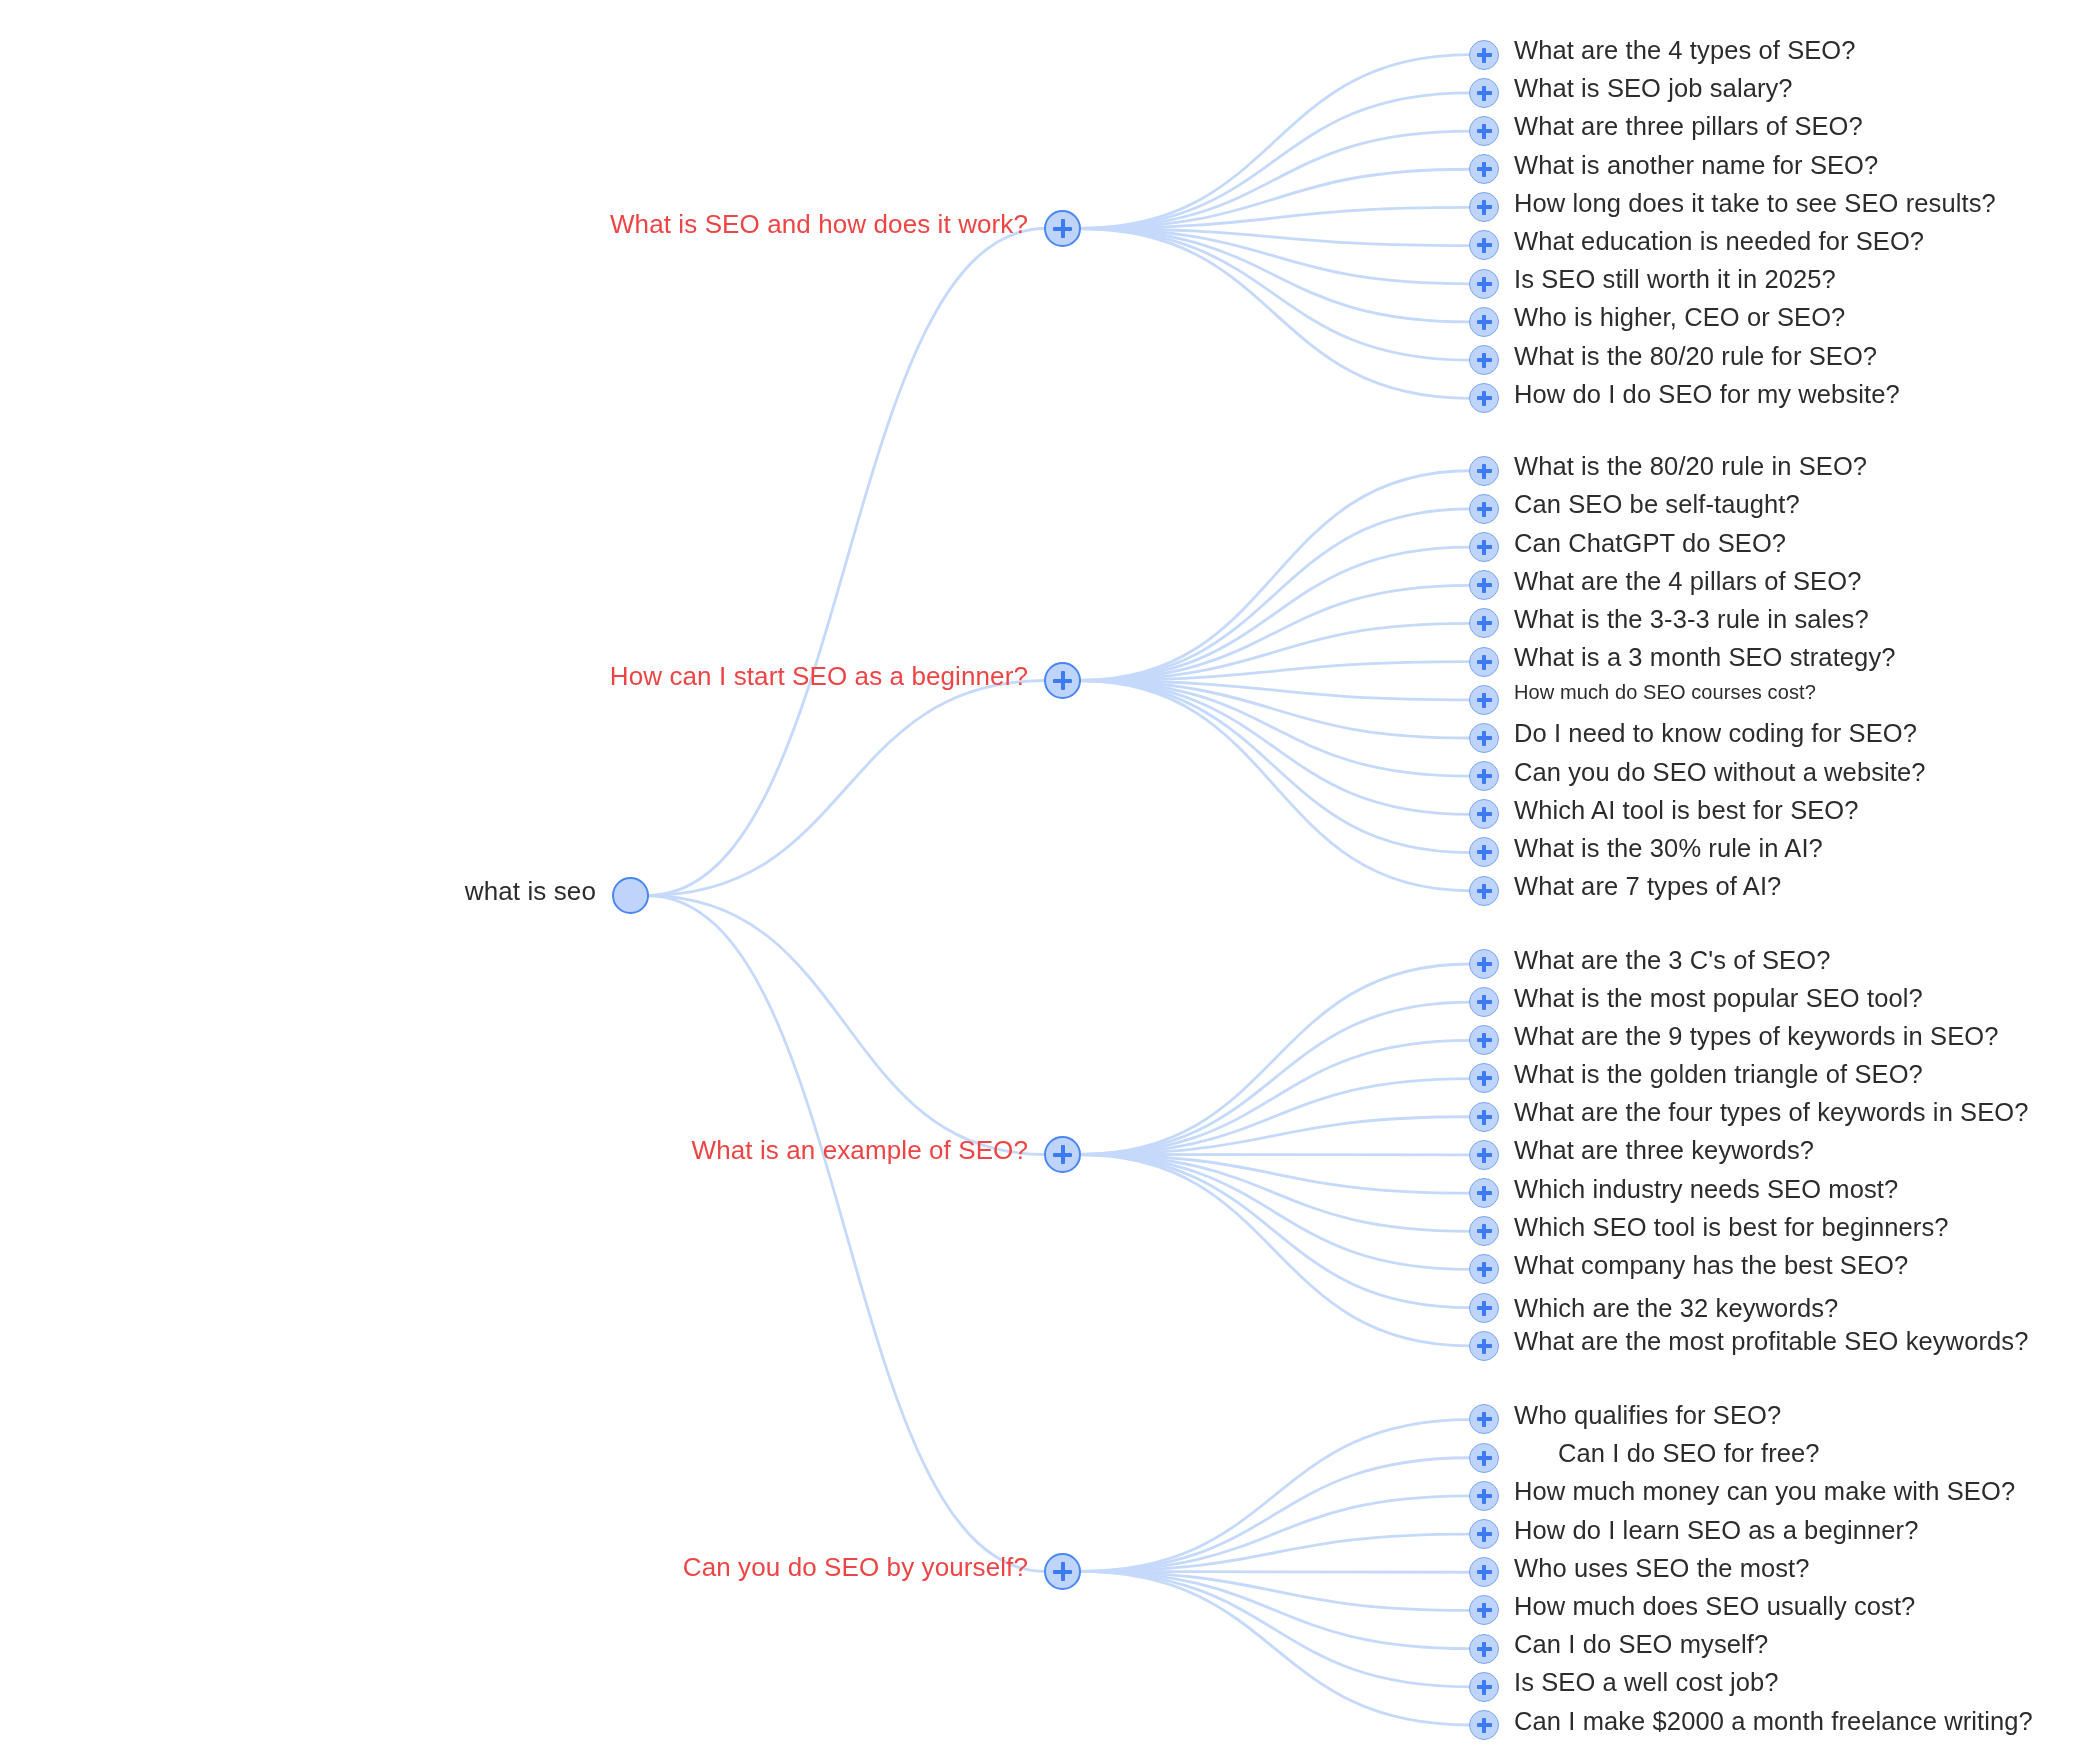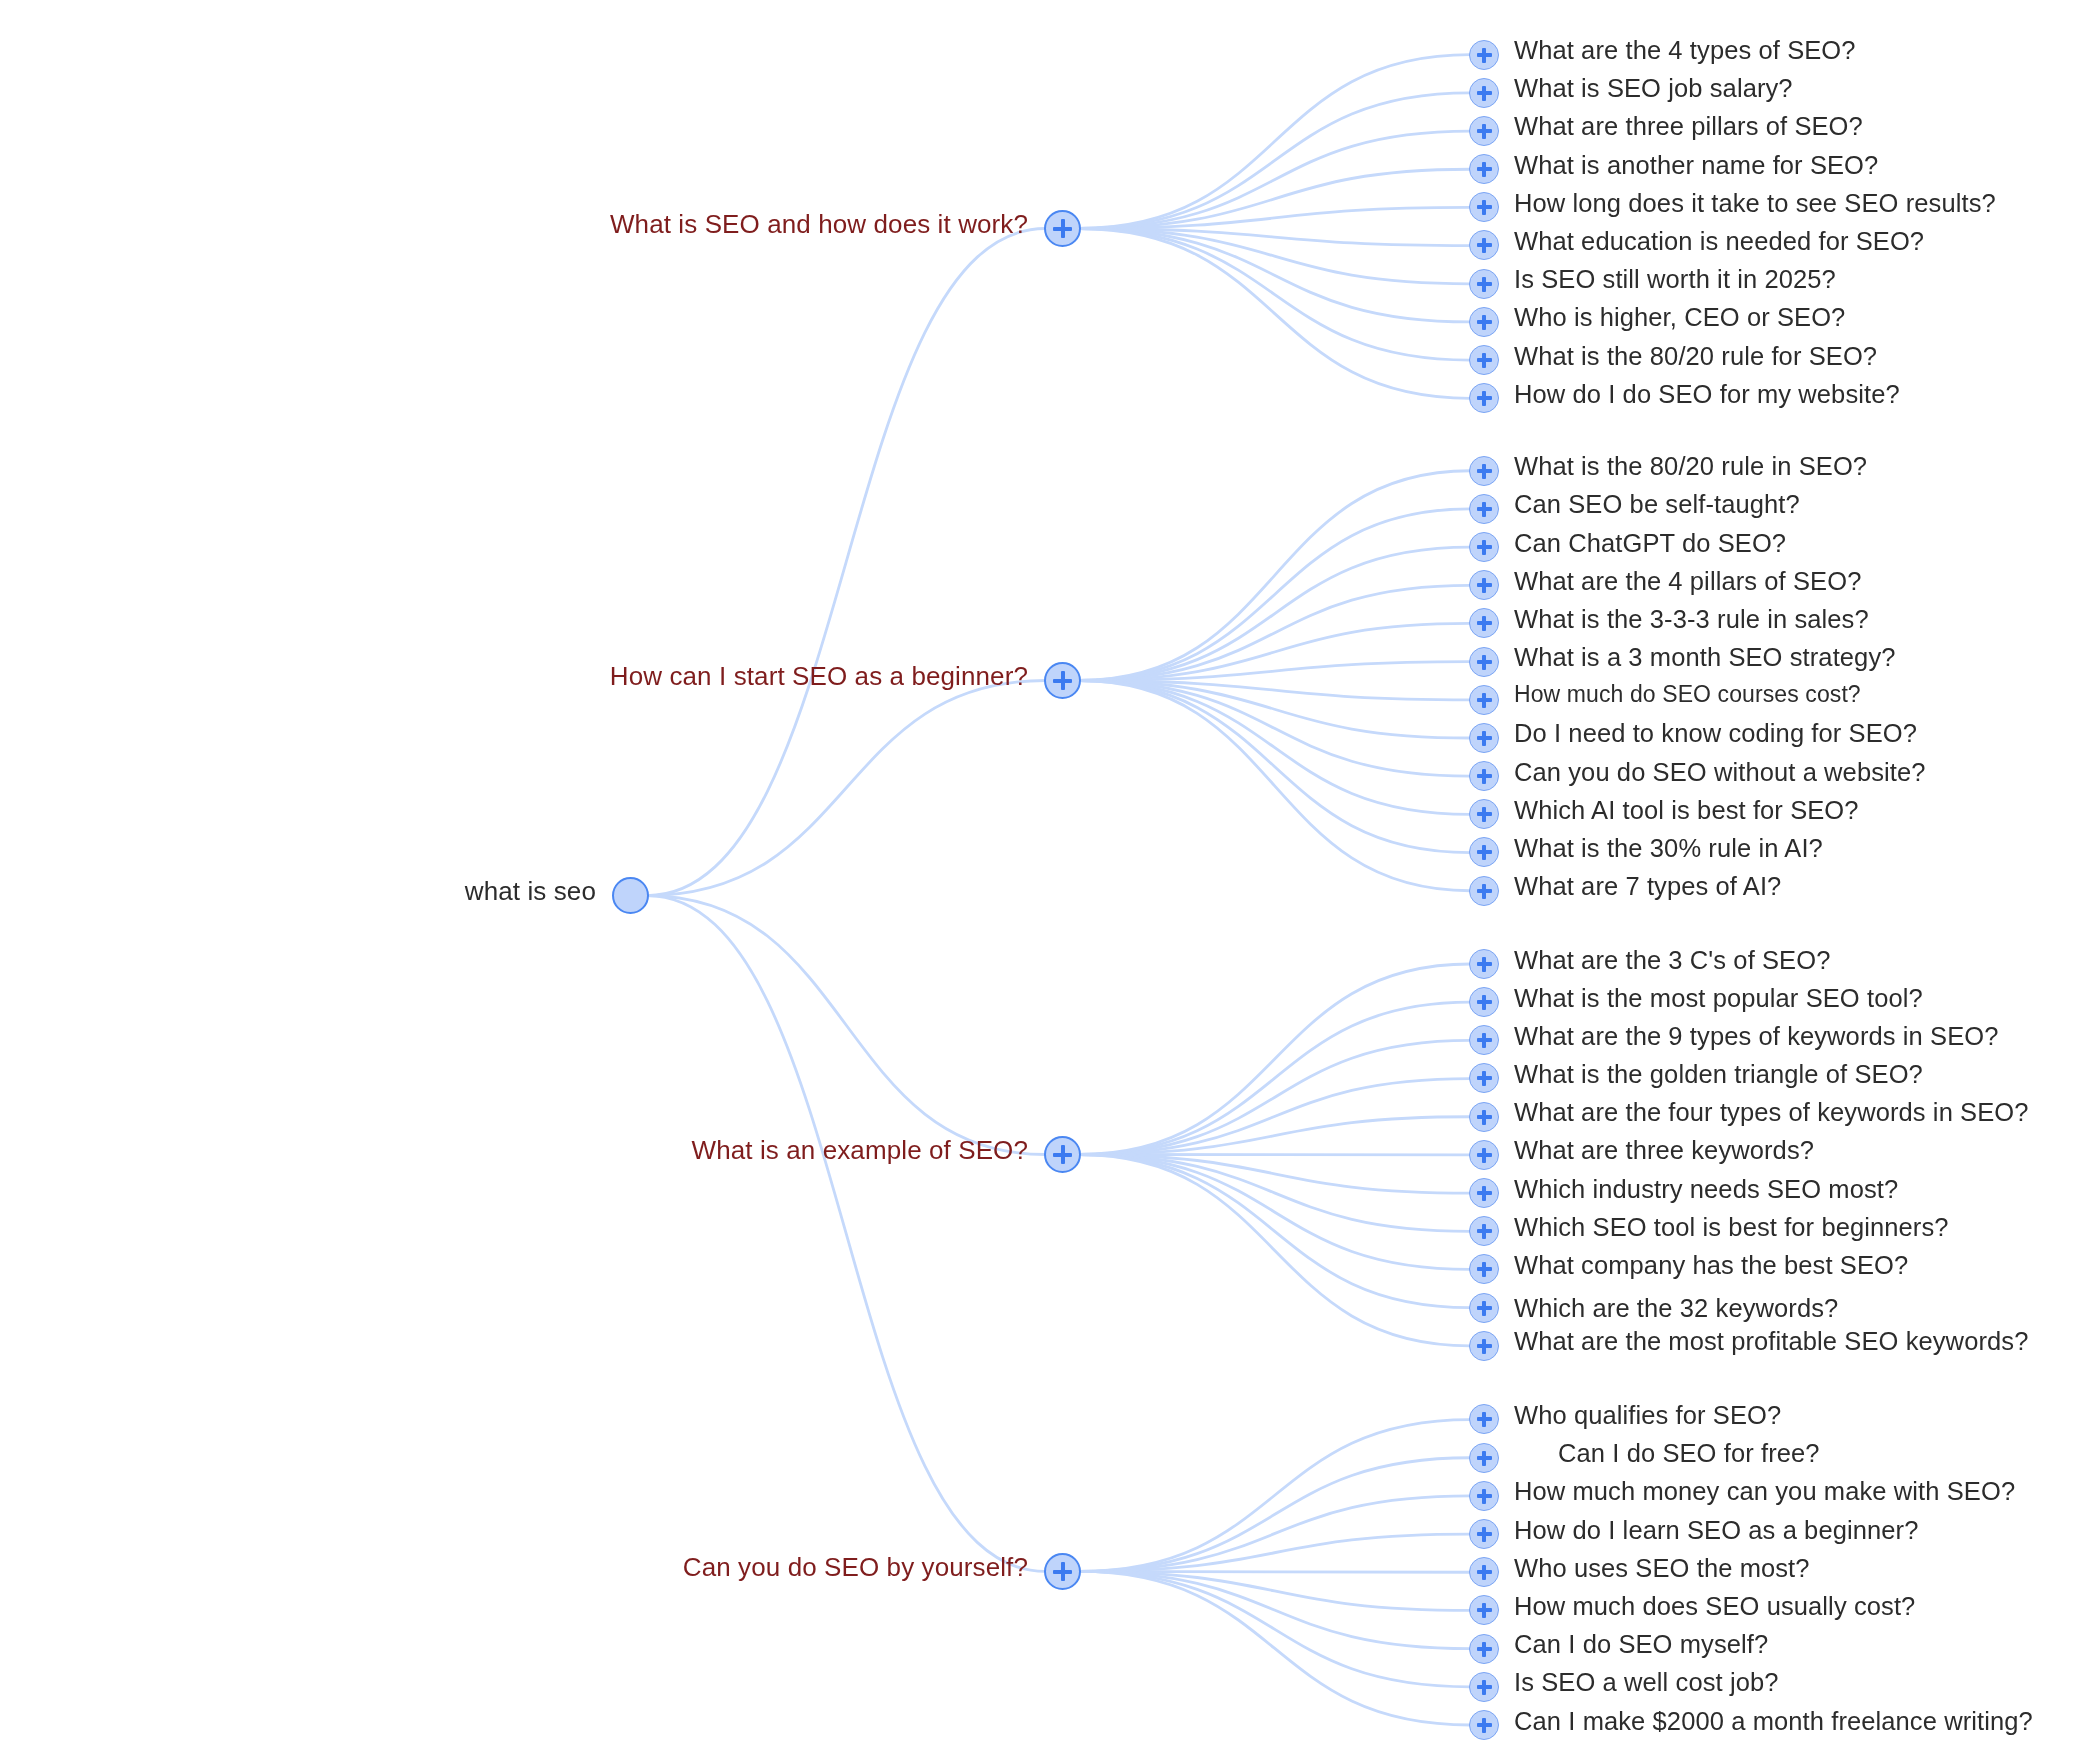--- a/index.html
+++ b/index.html
@@ -57,21 +57,21 @@
   .node-branch {
     position: absolute;
     border-radius: 50%;
     background: #c3d6fb;
     border: 2.6px solid #4a87f2;
     box-sizing: border-box;
   }
   .node-branch-label {
     position: absolute;
     white-space: nowrap;
-    color: #7f1d1d;
+    color: #ef4444;
     font-size: 26px;
     letter-spacing: 0.1px;
     text-align: right;
   }
 
   
   .node-leaf {
     position: absolute;
     border-radius: 50%;
     background: #bfd4fb;
@@ -291,21 +291,21 @@
           <i style="width: 3.2px; height: 15px; left: -1.6px; top: -7.5px;"></i>
         </div>
       </div>
       <div class="node-leaf-label" style="left: 1514px; top: 643px; font-size: 25.5px;">What is a 3 month SEO strategy?</div>
       <div class="node-leaf" style="left: 1469px; top: 685px; width: 30px; height: 30px; border: 1.8px solid rgb(123, 165, 244); background: rgb(191, 212, 251);">
         <div class="plus-glyph" style="left: 50%; top: 50%; width: 0px; height: 0px;">
           <i style="width: 15px; height: 3.2px; left: -7.5px; top: -1.6px;"></i>
           <i style="width: 3.2px; height: 15px; left: -1.6px; top: -7.5px;"></i>
         </div>
       </div>
-      <div class="node-leaf-label" style="left: 1514px; top: 681px; font-size: 23px;">How much do SEO courses cost?</div>
+      <div class="node-leaf-label" style="left: 1514px; top: 681px; font-size: 20px;">How much do SEO courses cost?</div>
       <div class="node-leaf" style="left: 1469px; top: 723px; width: 30px; height: 30px; border: 1.8px solid rgb(123, 165, 244); background: rgb(191, 212, 251);">
         <div class="plus-glyph" style="left: 50%; top: 50%; width: 0px; height: 0px;">
           <i style="width: 15px; height: 3.2px; left: -7.5px; top: -1.6px;"></i>
           <i style="width: 3.2px; height: 15px; left: -1.6px; top: -7.5px;"></i>
         </div>
       </div>
       <div class="node-leaf-label" style="left: 1514px; top: 719px; font-size: 25.5px;">Do I need to know coding for SEO?</div>
       <div class="node-leaf" style="left: 1469px; top: 761px; width: 30px; height: 30px; border: 1.8px solid rgb(123, 165, 244); background: rgb(191, 212, 251);">
         <div class="plus-glyph" style="left: 50%; top: 50%; width: 0px; height: 0px;">
           <i style="width: 15px; height: 3.2px; left: -7.5px; top: -1.6px;"></i>

